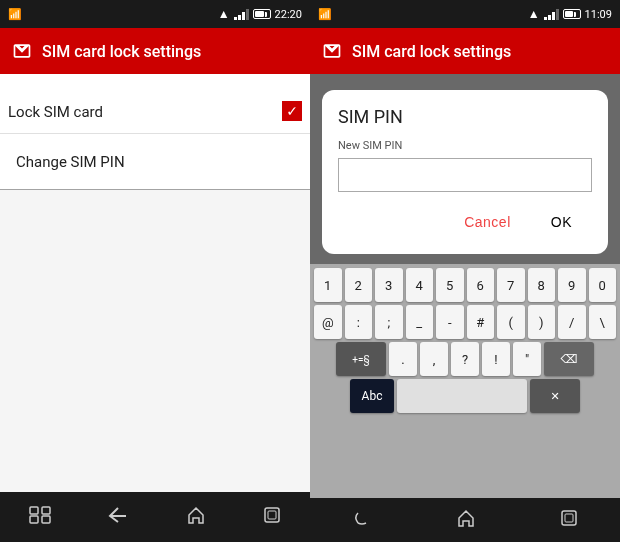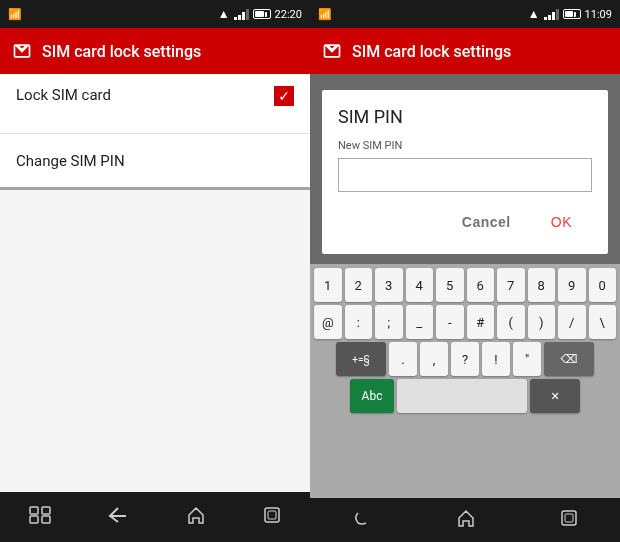--- a/index.html
+++ b/index.html
@@ -54,24 +54,24 @@
     }
 
     .content-area {
       flex: 1;
       background: #f5f5f5;
       padding: 0;
     }
 
     .settings-item {
       background: #fff;
-      padding: 12px 16px;
+      padding: 12px 8px;
       border-bottom: 1px solid #e0e0e0;
       display: flex;
-      align-items: flex-start;
+      align-items: flex-end;
       justify-content: space-between;
       min-height: 60px;
     }
     .settings-item-text {}
     .settings-item-title {
       font-size: 15px;
       color: #222;
       font-weight: 400;
     }
     .settings-item-sub {
@@ -88,21 +88,21 @@
       display: flex;
       align-items: center;
       justify-content: center;
       color: #fff;
       font-size: 14px;
     }
 
     .settings-item-single {
       background: #fff;
       padding: 16px 16px;
-      border-bottom: 3px solid #a3a3a3;
+      border-bottom: 1px solid #a3a3a3;
       min-height: 56px;
       display: flex;
       align-items: center;
     }
 
     .bottom-nav {
       height: 50px;
       background: #1a1a1a;
       display: flex;
       align-items: center;
@@ -149,21 +149,21 @@
       font-weight: 500;
     }
 
     .dialog-overlay {
       background: rgba(100,100,100,0.85);
       padding: 16px 12px 10px;
     }
 
     .dialog-box {
       background: #fff;
-      border-radius: 2px;
+      border-radius: 12px;
       padding: 16px;
     }
     .dialog-title {
       font-size: 18px;
       color: #222;
       margin-bottom: 12px;
     }
     .dialog-label {
       font-size: 11px;
       color: #555;
@@ -180,29 +180,29 @@
     }
     .dialog-buttons {
       display: flex;
       justify-content: flex-end;
       gap: 0;
       margin-top: 14px;
     }
     .dialog-btn {
       padding: 8px 20px;
       font-size: 14px;
-      color: #737373;
+      color: #ef4444;
       background: none;
       border: none;
       cursor: pointer;
-      font-weight: 700;
+      font-weight: 400;
       letter-spacing: 0.5px;
     }
     .dialog-btn-ok {
-      color: #ef4444;
+      color: #000000;
       font-weight: 500;
     }
 
     
     .keyboard {
       background: #aaa;
       padding: 4px 4px 2px;
       flex: 1;
     }
     .kb-row {
@@ -250,21 +250,21 @@
     }
     .kb-key-done {
       background: #555;
       color: #fff;
       min-width: 44px;
       max-width: 55px;
       flex: 1.8;
       font-size: 12px;
     }
     .kb-key-abc {
-      background: #15803d;
+      background: #0f172a;
       color: #fff;
       min-width: 44px;
       flex: 1.8;
       font-size: 12px;
     }
 
     .right-bottom-nav {
       height: 44px;
       background: #1a1a1a;
       display: flex;

